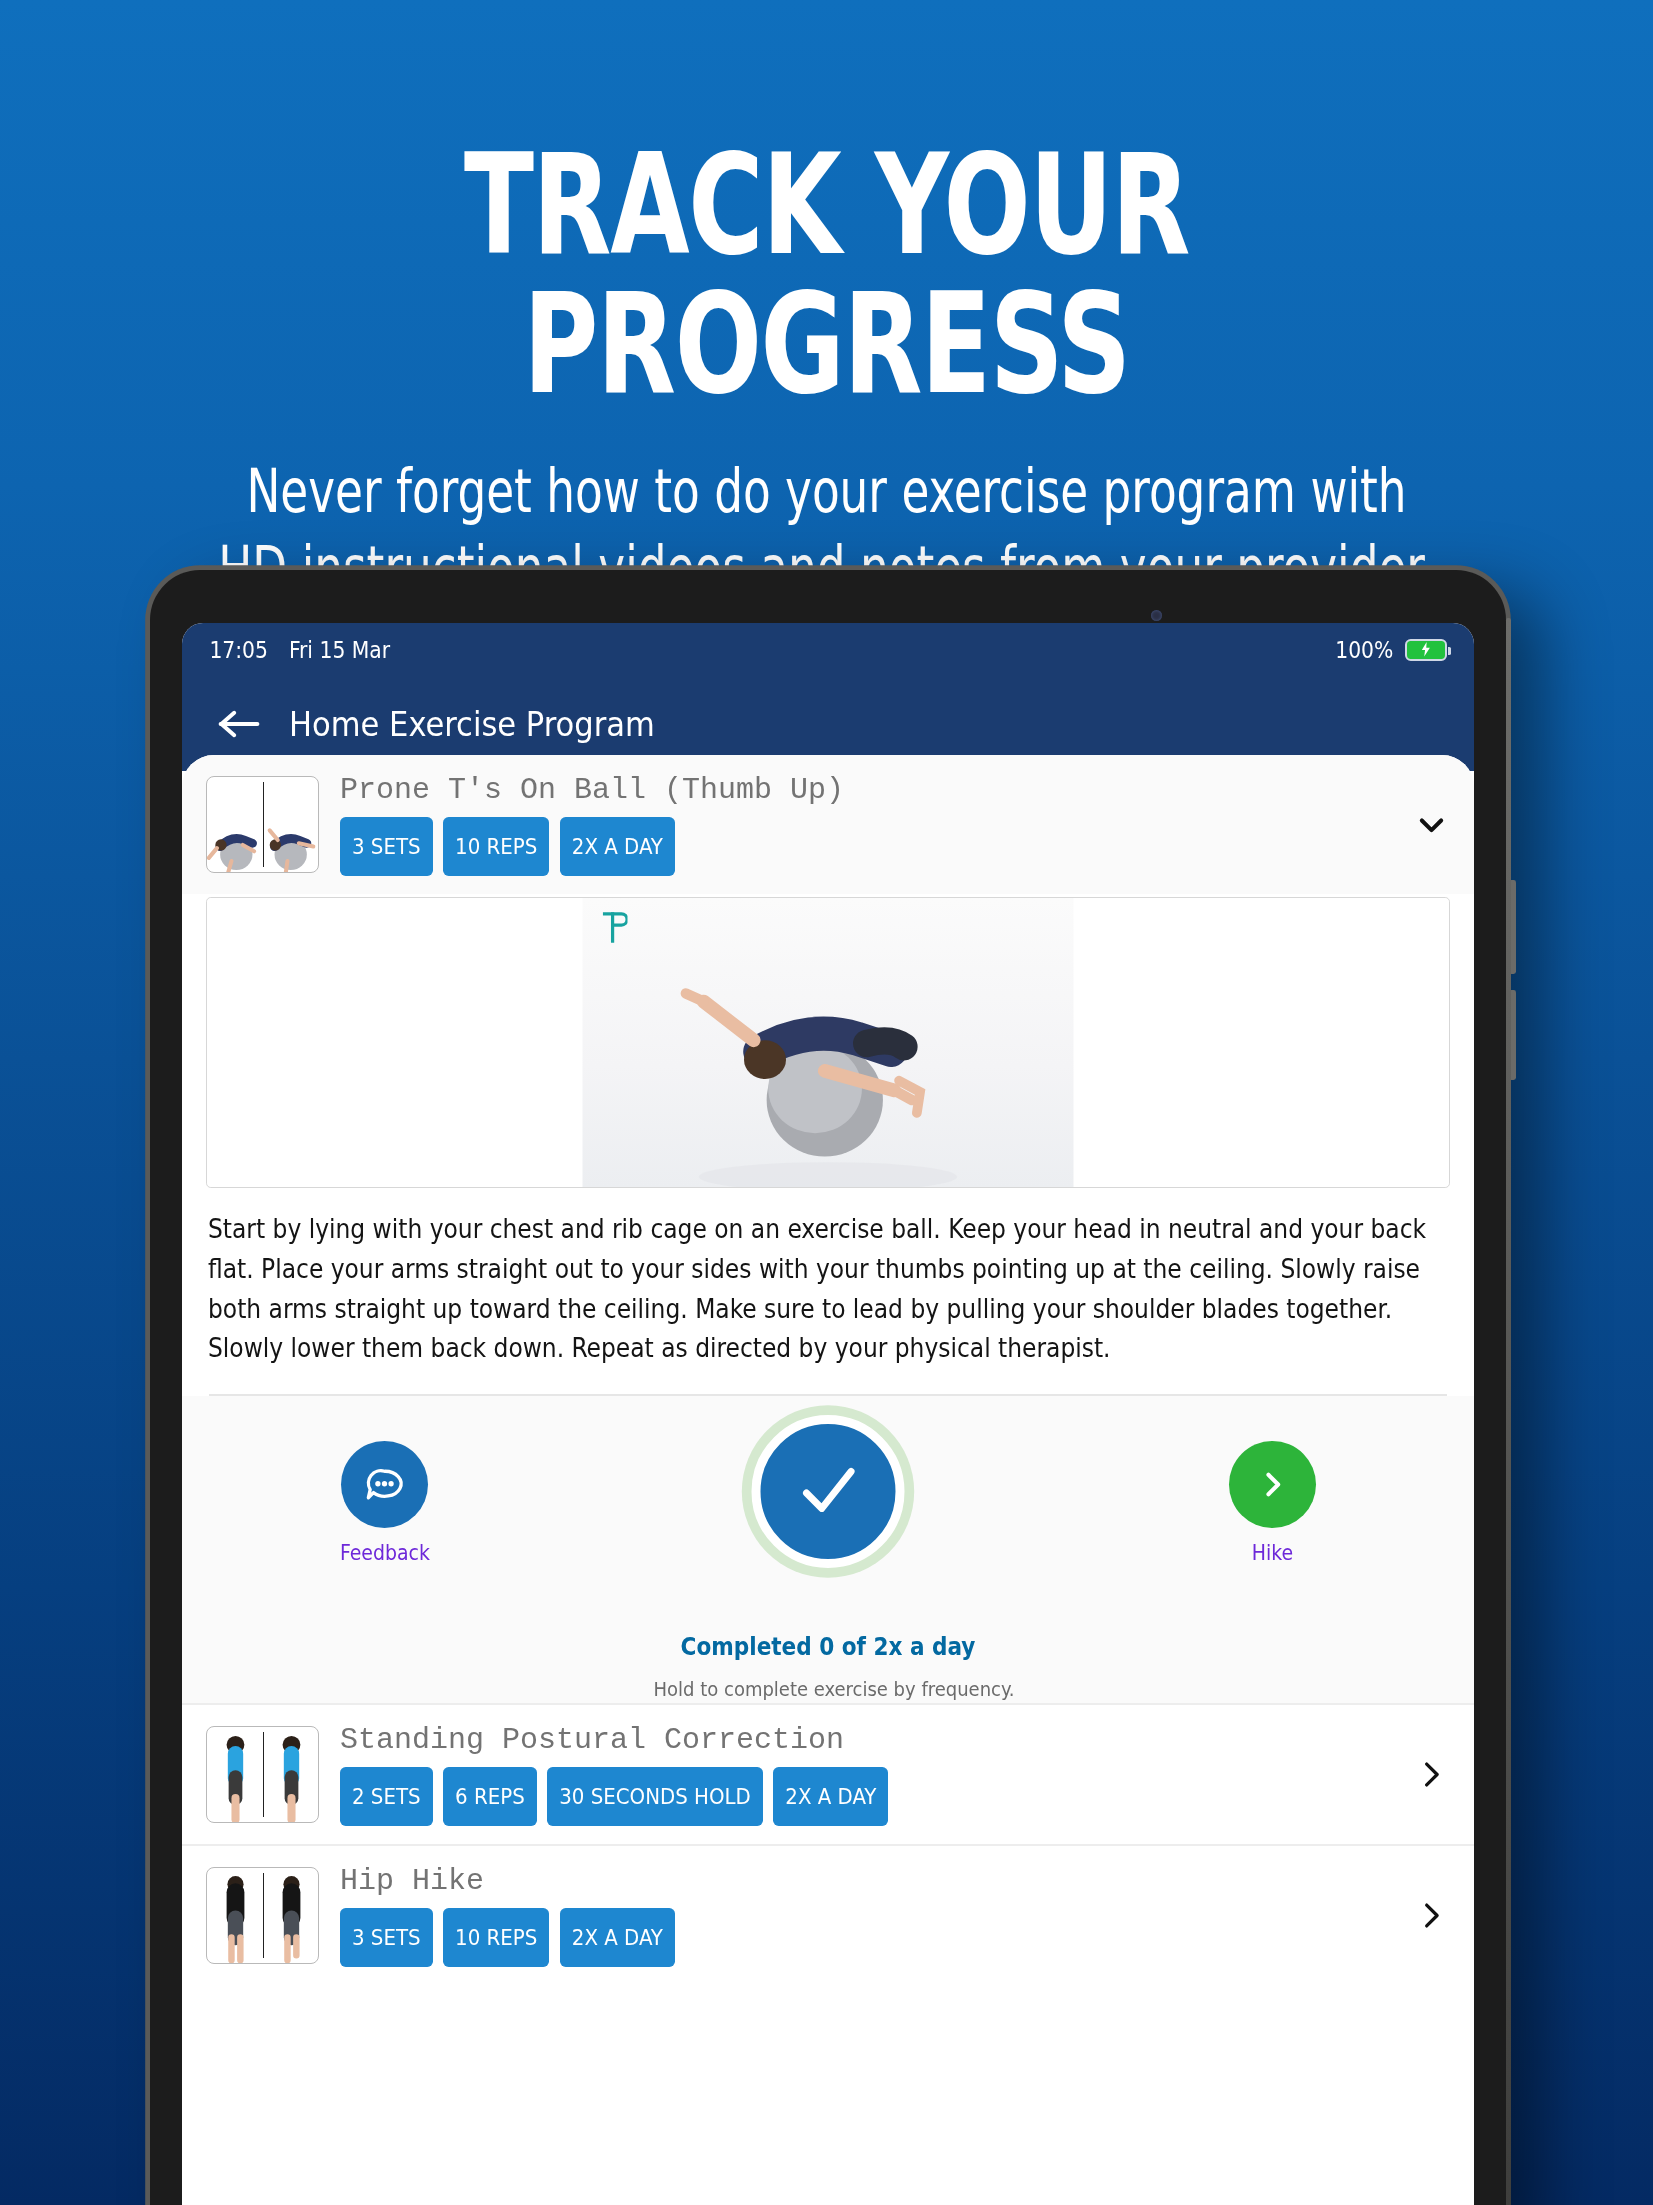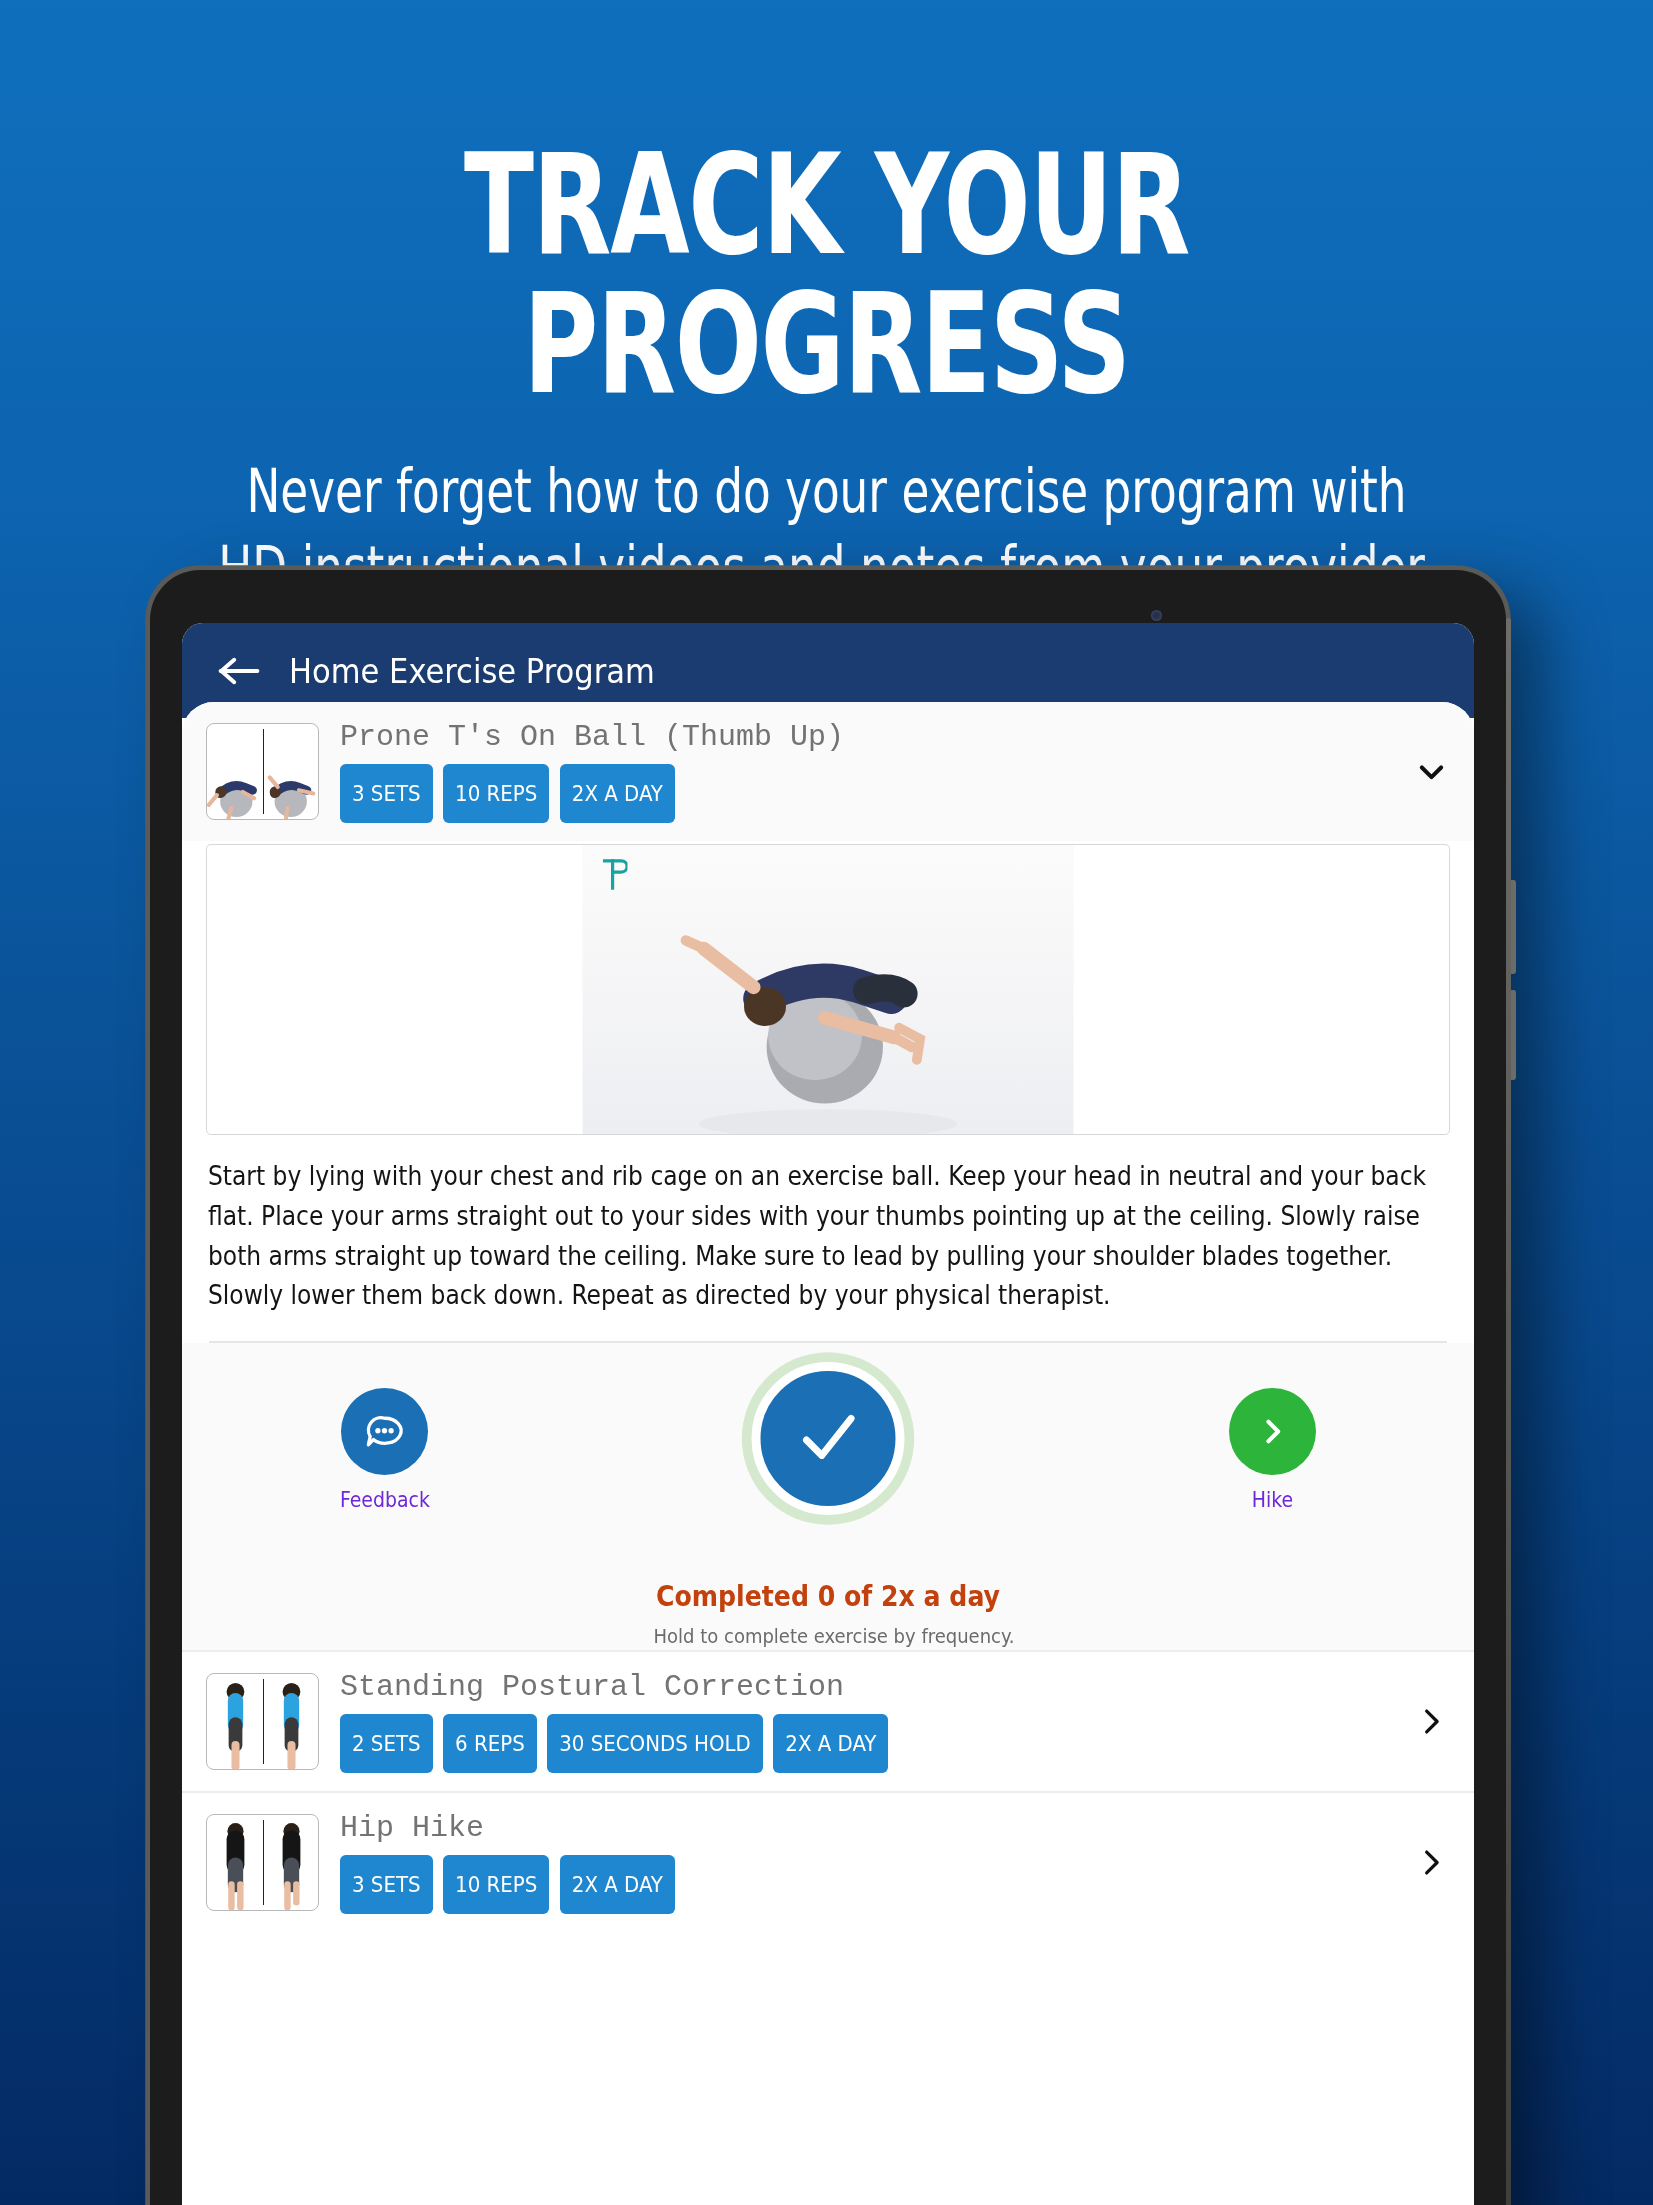--- a/index.html
+++ b/index.html
@@ -110,21 +110,21 @@
   .act-label{ font-size:21px; color:#6d28d9; margin-top:13px;
     font-family:"DejaVu Sans Condensed","Liberation Sans Narrow","Liberation Sans",sans-serif; }
 
   .big-check{ position:absolute; left:50%; top:19.4px; transform:translateX(-50%);
               width:153px;height:153px;border-radius:50%;
               background:#1a6fb5; border:9.7px solid #fff;
               box-shadow:0 0 0 9.7px #d5e9cf;
               display:flex;align-items:center;justify-content:center; }
 
   .completed{ position:absolute; left:0; right:0; top:237px; text-align:center;
-    font-size:28px; font-weight:bold; color:#c2410c;
+    font-size:24px; font-weight:bold; color:#0369a1;
     font-family:"DejaVu Sans Condensed","Liberation Sans Narrow","Liberation Sans",sans-serif; }
   .hold-hint{ position:absolute; left:12px; right:0; top:281px; text-align:center;
     font-size:20px; color:#6b6b6b;
     font-family:"DejaVu Sans Condensed","Liberation Sans Narrow","Liberation Sans",sans-serif; }
 
   .sep{ height:2.4px; background:#ededed; margin:0; }
 </style>
 </head>
 <body>
 
@@ -134,20 +134,34 @@
 HD instructional videos and notes from your provider.</div>
 </div>
 
 <div class="device">
   <div class="camera"></div>
   <div class="vol-btn vol-a"></div>
   <div class="vol-btn vol-b"></div>
 
   <div class="screen">
 
+    <div class="statusbar">
+      <div class="sb-left">
+        <span>17:05</span>
+        <span>Fri 15 Mar</span>
+      </div>
+      <div class="sb-right">
+        <span>100%</span>
+        <span class="batt">
+          <svg class="bolt" viewBox="0 0 12 18">
+            <path d="M7 0 L1 10 H5 L4 18 L11 7 H6.5 Z" fill="#ffffff"></path>
+          </svg>
+        </span>
+      </div>
+    </div>
 
     <div class="navbar">
       <span class="back-arrow">
         <svg viewBox="0 0 52 40" width="42" height="32">
           <path d="M3 20 H49" stroke="#fff" stroke-width="5" stroke-linecap="round" fill="none"></path>
           <path d="M20 6 L4 20 L20 34" stroke="#fff" stroke-width="5" stroke-linecap="round" stroke-linejoin="round" fill="none"></path>
         </svg>
       </span>
       <span class="nav-title">Home Exercise Program</span>
     </div>

